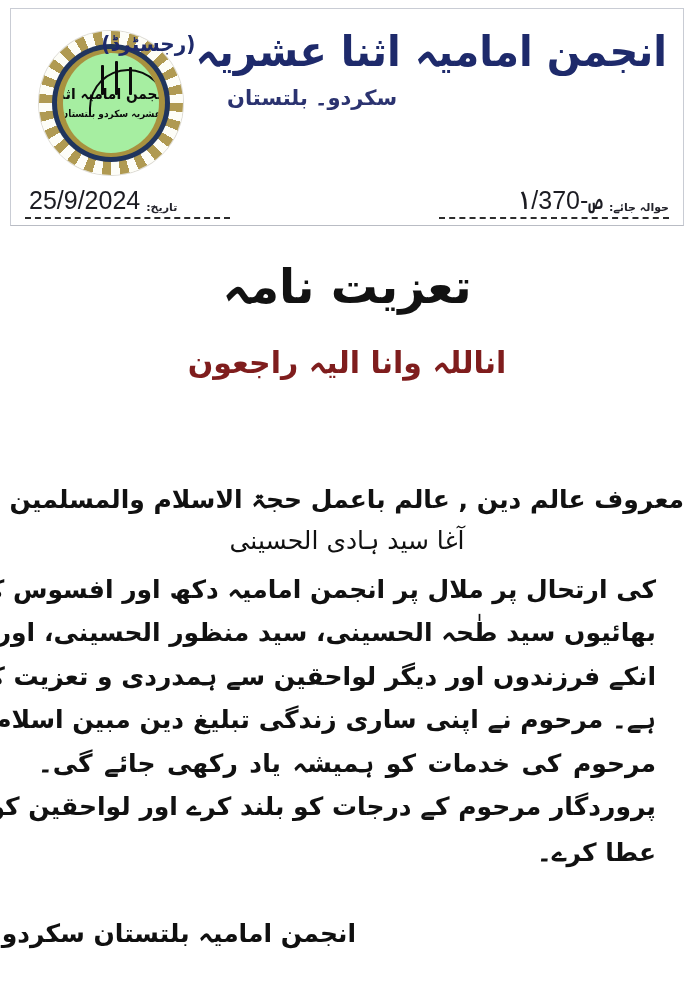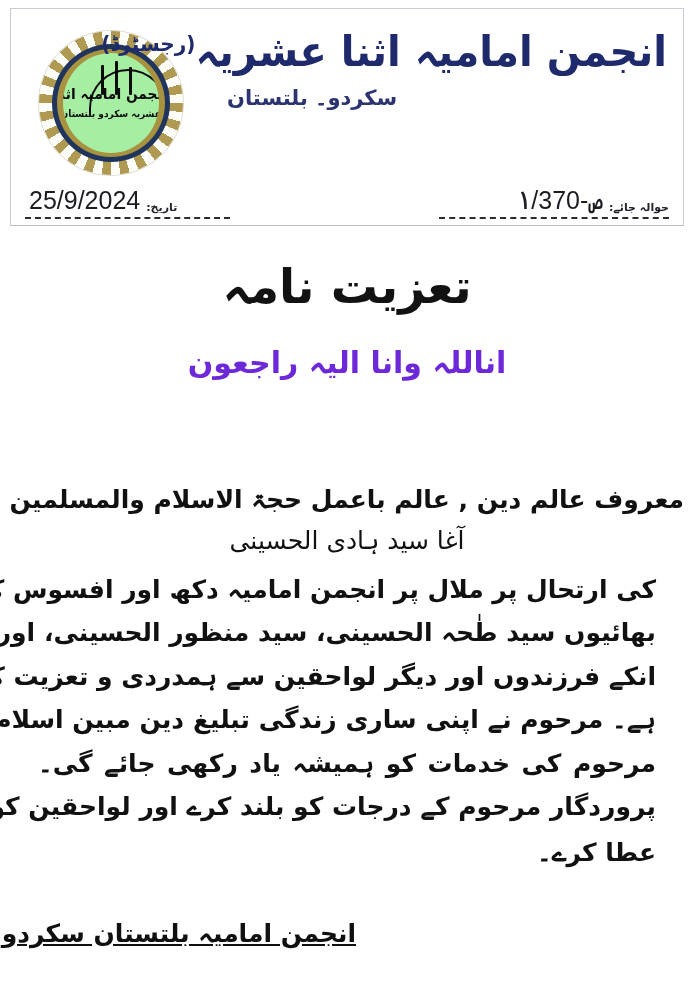--- a/index.html
+++ b/index.html
@@ -251,21 +251,21 @@
     font-weight: 700;
     color: #121212;
     line-height: 1.3;
     margin: 14px 0 8px 0;
     letter-spacing: 1px;
   }
 
   .doc-verse {
     font-size: 30px;
     font-weight: 700;
-    color: #6d28d9;
+    color: #7f1d1d;
     line-height: 1.35;
     margin: 26px 0 0 0;
     letter-spacing: 0.5px;
   }
 
   .deceased-block {
     margin-top: 96px;
     direction: rtl;
     text-align: center;
   }
@@ -327,21 +327,20 @@
     color: #101010;
     line-height: 1.4;
   }
   .sign-org {
     font-size: 25px;
     font-weight: 600;
     color: #101010;
     line-height: 1.45;
     margin-top: 2px;
     white-space: nowrap;
-    text-decoration: underline;
   }
 </style>
 </head>
 <body>
 
 <div class="page">
 
   <div class="letterhead">
     <div class="lh-inner">
 

